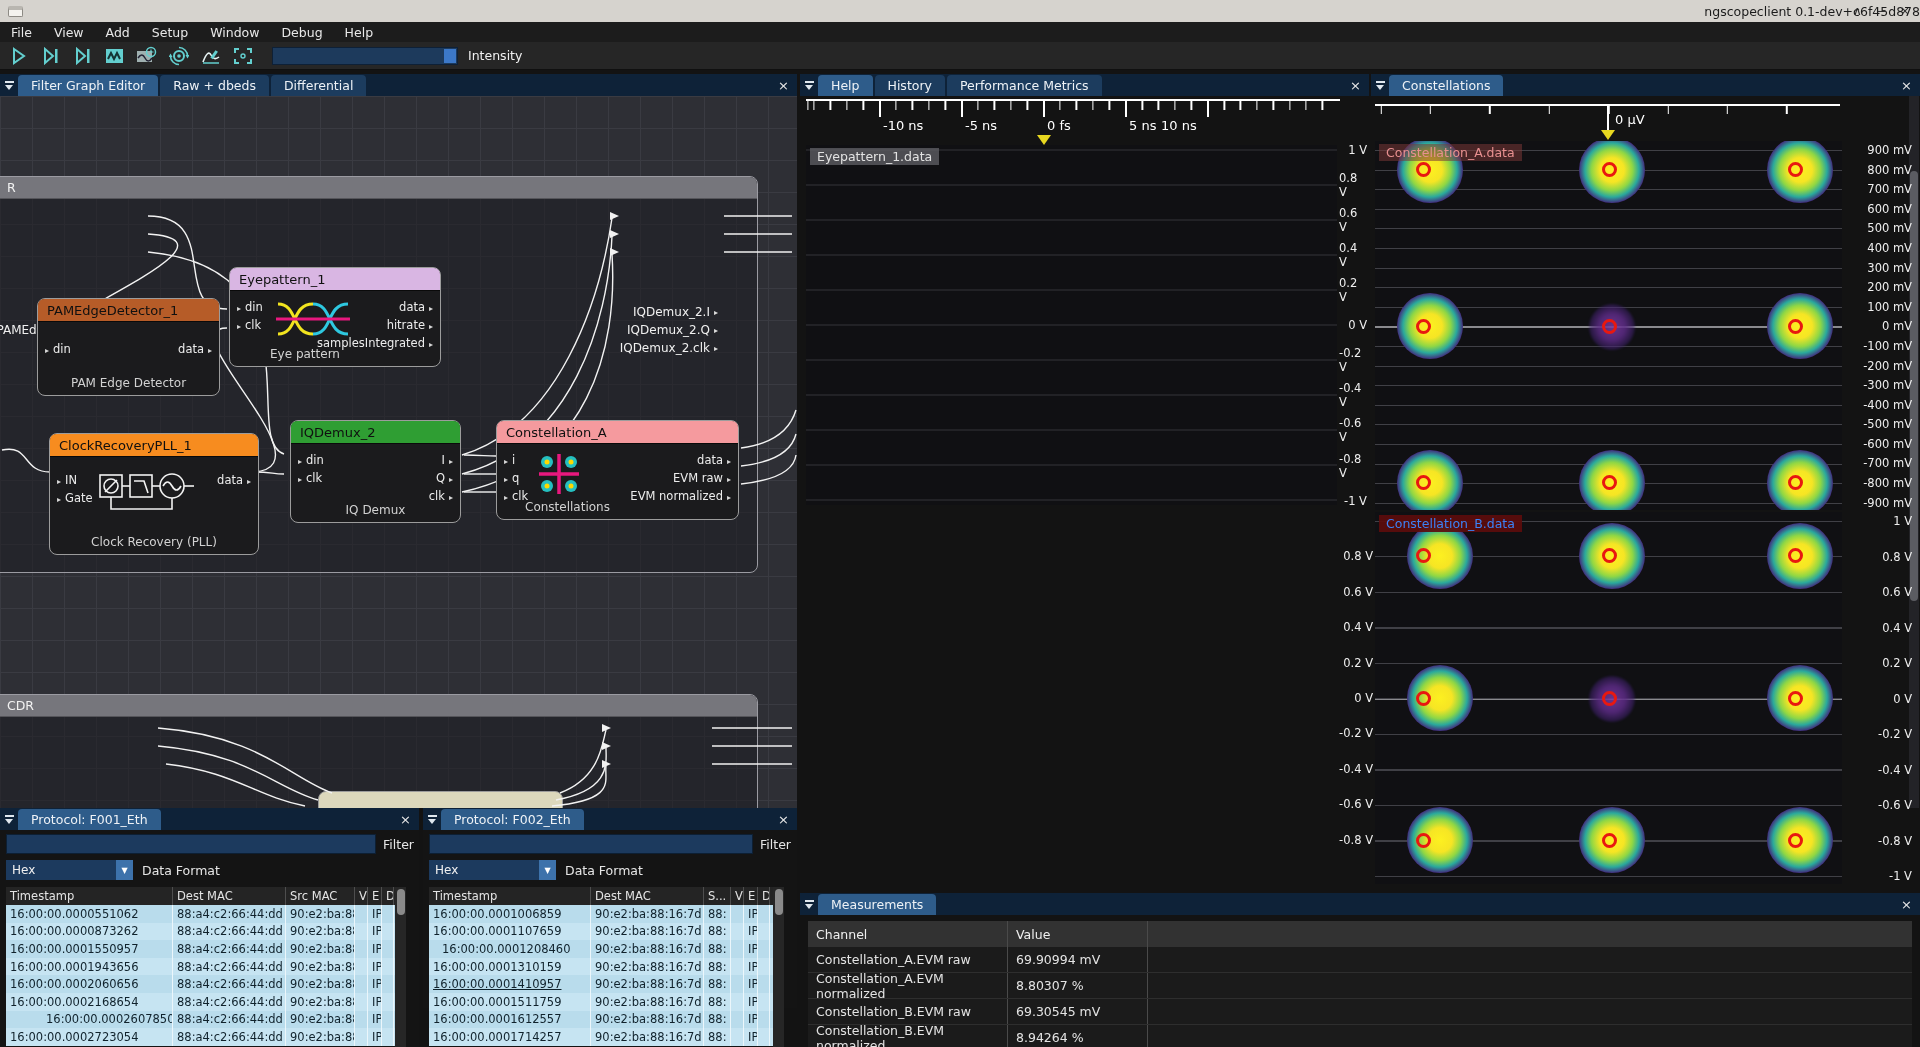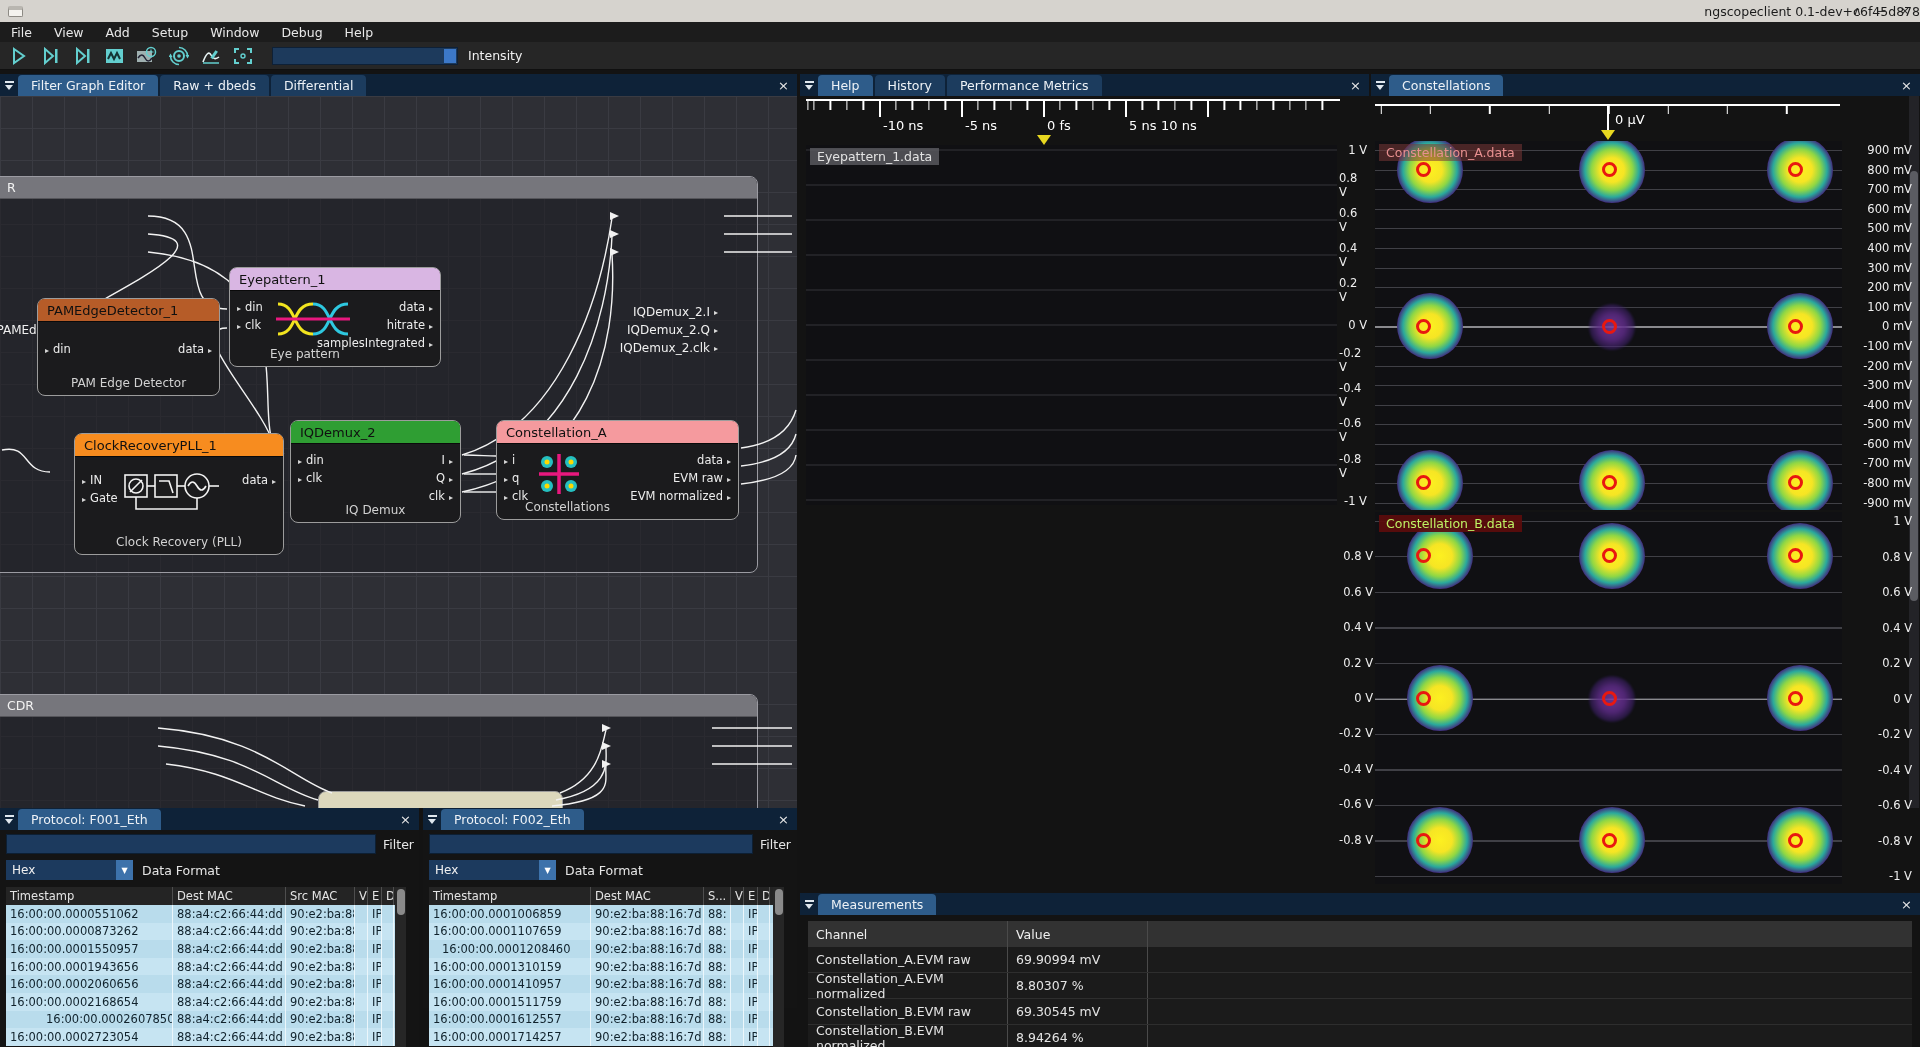--- a/index.html
+++ b/index.html
@@ -311,21 +311,21 @@
           <g fill="none" stroke-width="3">
             <path d="M2,5 C22,5 15,35 37,35 M2,35 C22,35 15,5 37,5" stroke="#f2e41f"></path>
             <path d="M37,5 C57,5 50,35 72,35 M37,35 C57,35 50,5 72,5" stroke="#2ec8e0"></path>
           </g>
           <line x1="0" y1="20" x2="74" y2="20" stroke="#e8187e" stroke-width="3"></line>
         </svg>
         <div class="caption" style="text-align:left; padding-left:40px;">Eye pattern</div>
       </div>
     </div>
 
-    <div class="node" style="left:49px; top:337px; width:210px; height:122px;margin-left:25px;">
+    <div class="node" style="left:49px; top:337px; width:210px; height:122px;">
       <div class="node-header" style="background:#f78c1f;">ClockRecoveryPLL_1</div>
       <div class="node-body">
         <div class="ports in" style="top:16px;">
             <span>IN</span>
             <span>Gate</span>
           </div>
         <div class="ports out" style="top:16px;">
             <span>data</span>
           </div>
         <svg class="node-icon" style="left:42px; top:12px;" width="112" height="46">
@@ -562,21 +562,21 @@
           <div class="pt-row">
             <div style="width:162px;">16:00:00.0001310159</div>
             <div style="width:113px;">90:e2:ba:88:16:7d</div>
             <div style="width:27px;">88:</div>
             <div style="width:13px;"></div>
             <div style="width:14px;">IP</div>
             <div style="width:12px;"></div>
           </div>
 
           <div class="pt-row">
-            <div style="width:162px;">16:00:00.0001410957</div>
+            <div style="width:162px;text-decoration:underline;">16:00:00.0001410957</div>
             <div style="width:113px;">90:e2:ba:88:16:7d</div>
             <div style="width:27px;">88:</div>
             <div style="width:13px;"></div>
             <div style="width:14px;">IP</div>
             <div style="width:12px;"></div>
           </div>
 
           <div class="pt-row">
             <div style="width:162px;">16:00:00.0001511759</div>
             <div style="width:113px;">90:e2:ba:88:16:7d</div>
@@ -764,21 +764,21 @@
       <div class="blob" style="left:392px; top:295px;"></div>
     <div class="ring" style="left:41px; top:36px;"></div>
       <div class="ring" style="left:227px; top:36px;"></div>
       <div class="ring" style="left:413px; top:36px;"></div>
     <div class="ring" style="left:41px; top:179px;"></div>
       <div class="ring" style="left:227px; top:179px;"></div>
       <div class="ring" style="left:413px; top:179px;"></div>
     <div class="ring" style="left:41px; top:321px;"></div>
       <div class="ring" style="left:227px; top:321px;"></div>
       <div class="ring" style="left:413px; top:321px;"></div>
-    <span class="plot-label" style="background:rgba(92,12,12,.92); color:#bef264;">Constellation_B.data</span>
+    <span class="plot-label" style="background:rgba(92,12,12,.92); color:#3b82f6;">Constellation_B.data</span>
   </div>
   <div class="ycol" style="left:1848px; top:503.25px; width:64px; --h:35.5px;">
 
   <span>1 V</span>
       <span>0.8 V</span>
       <span>0.6 V</span>
       <span>0.4 V</span>
       <span>0.2 V</span>
       <span>0 V</span>
       <span>-0.2 V</span>

